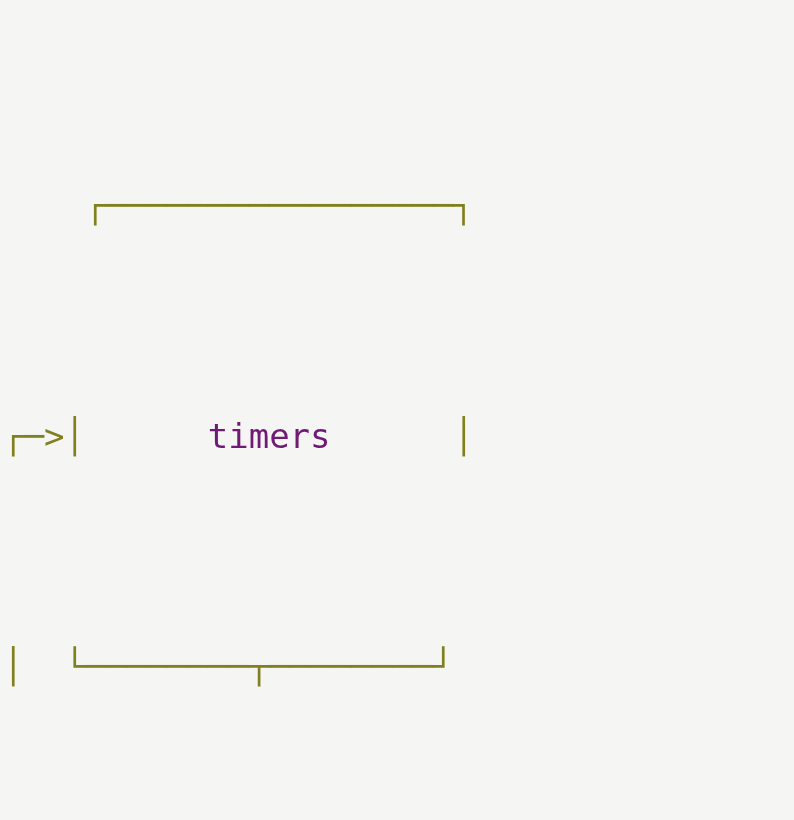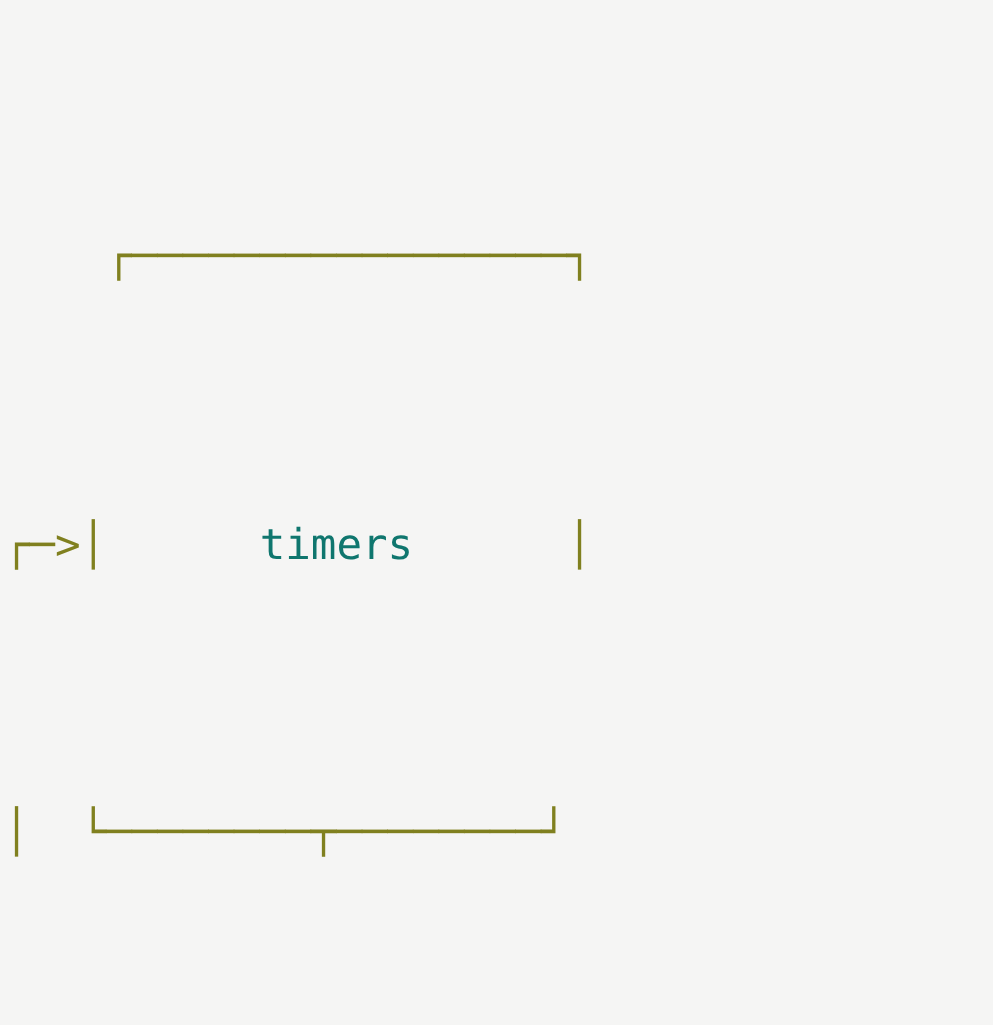--- a/index.html
+++ b/index.html
@@ -39,21 +39,21 @@
     display: block;
     height: 46.1px;
   }
 
   
   .bx {
     color: #80801f;
   }
   
   .tx {
-    color: #0f766e;
+    color: #701a75;
   }
   .sp {
     color: transparent;
   }
 </style>
 </head>
 <body>
 
 <div id="ascii-diagram">
 

